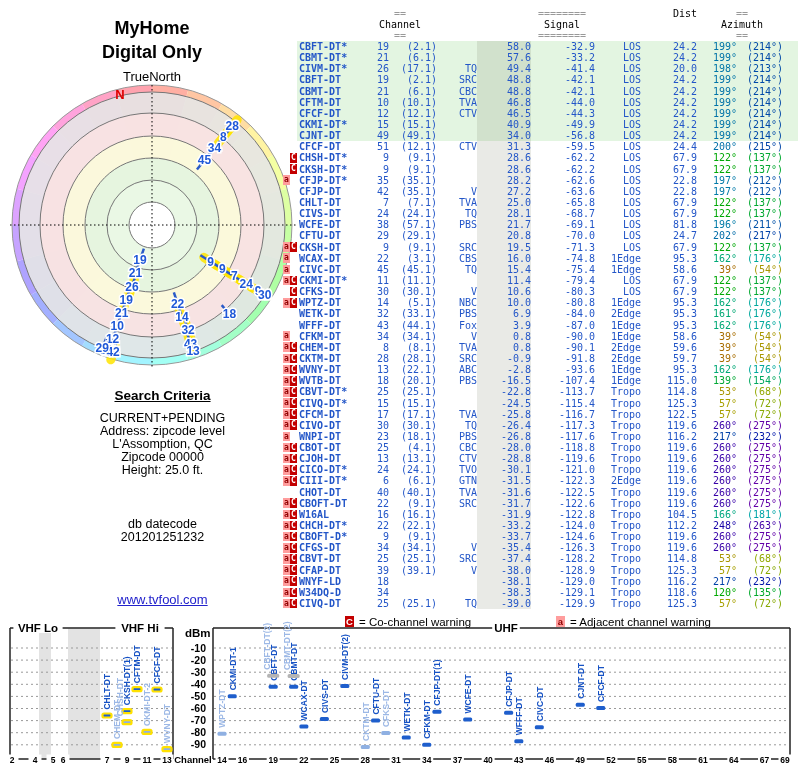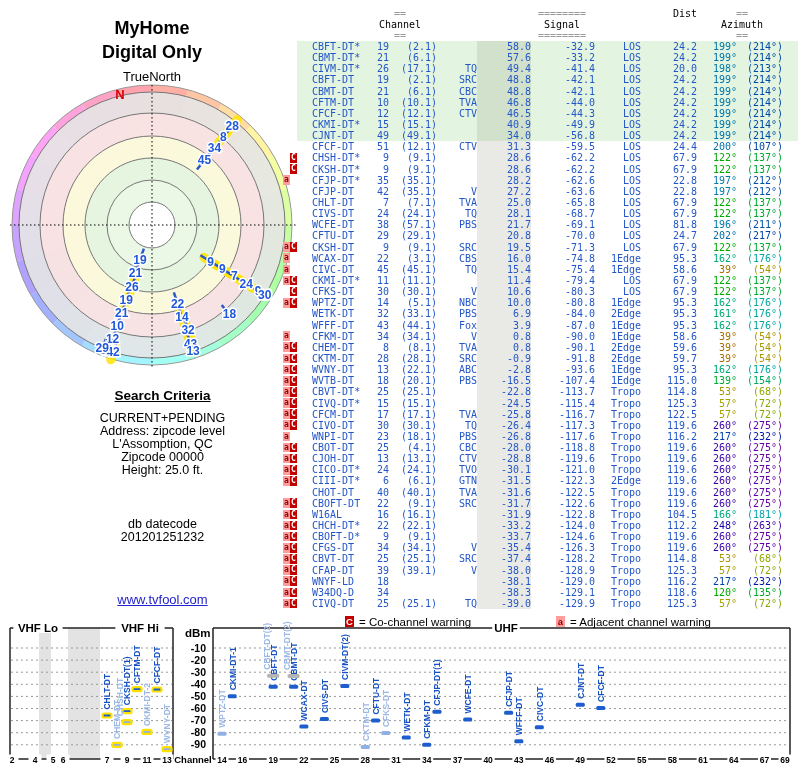--- a/index.html
+++ b/index.html
@@ -35,21 +35,21 @@
   .h-magn{width:50px;text-align:right;padding-right:4px;box-sizing:border-box;}
 
   .trow{display:flex;height:11.15px;font:10px/11.15px "DejaVu Sans Mono",monospace;color:#2356c8;}
   .mks{display:flex;width:14px;}
   .mk{width:7px;height:9.6px;margin-top:0.7px;font:bold 8px/9.6px "DejaVu Sans Mono",monospace;text-align:center;}
   .mk.a-on{background:#ff9d9d;color:#8f0000;}
   .mk.c-on{background:#c30000;color:#fff;}
   .cells{display:flex;flex:1;height:100%;}
   .band-g .cells,.cells.band-g{background:#e3f5e1;}
   .cells span{display:block;box-sizing:border-box;}
-  .c-call{width:66px;padding-left:15px;} .c-real{width:26px;text-align:right;}
+  .c-call{width:66px;padding-left:2px;font-weight:bold;} .c-real{width:26px;text-align:right;}
   .c-virt{width:48px;text-align:right;} .c-net{width:40px;text-align:right;}
   .c-nm{width:54px;text-align:right;background:rgba(105,115,90,.15);}
   .c-pwr{width:64px;text-align:right;} .c-path{width:52px;text-align:right;padding-right:6px;}
   .c-dist{width:50px;text-align:right;} .c-true{width:40px;text-align:right;}
   .c-magn{width:50px;text-align:right;padding-right:4px;}
 
   
   #spectrum-svg{position:absolute;left:0;top:612px;}
 </style>
 </head>
@@ -397,21 +397,21 @@
           <div class="cells band-y">
             <span class="c-call">CFCF-DT</span>
             <span class="c-real">51</span>
             <span class="c-virt">(12.1)</span>
             <span class="c-net">CTV</span>
             <span class="c-nm">31.3</span>
             <span class="c-pwr">-59.5</span>
             <span class="c-path">LOS</span>
             <span class="c-dist">24.4</span>
             <span class="c-true" style="color: rgb(0, 112, 168);">200°</span>
-            <span class="c-magn" style="color: rgb(0, 70, 168);">(107°)</span>
+            <span class="c-magn" style="color: rgb(0, 70, 168);">(215°)</span>
           </div>
         </div>
         <div class="trow">
           <div class="mks">
             <span class="mk"></span>
             <span class="mk c-on">C</span>
           </div>
           <div class="cells band-y">
             <span class="c-call">CHSH-DT*</span>
             <span class="c-real">9</span>

